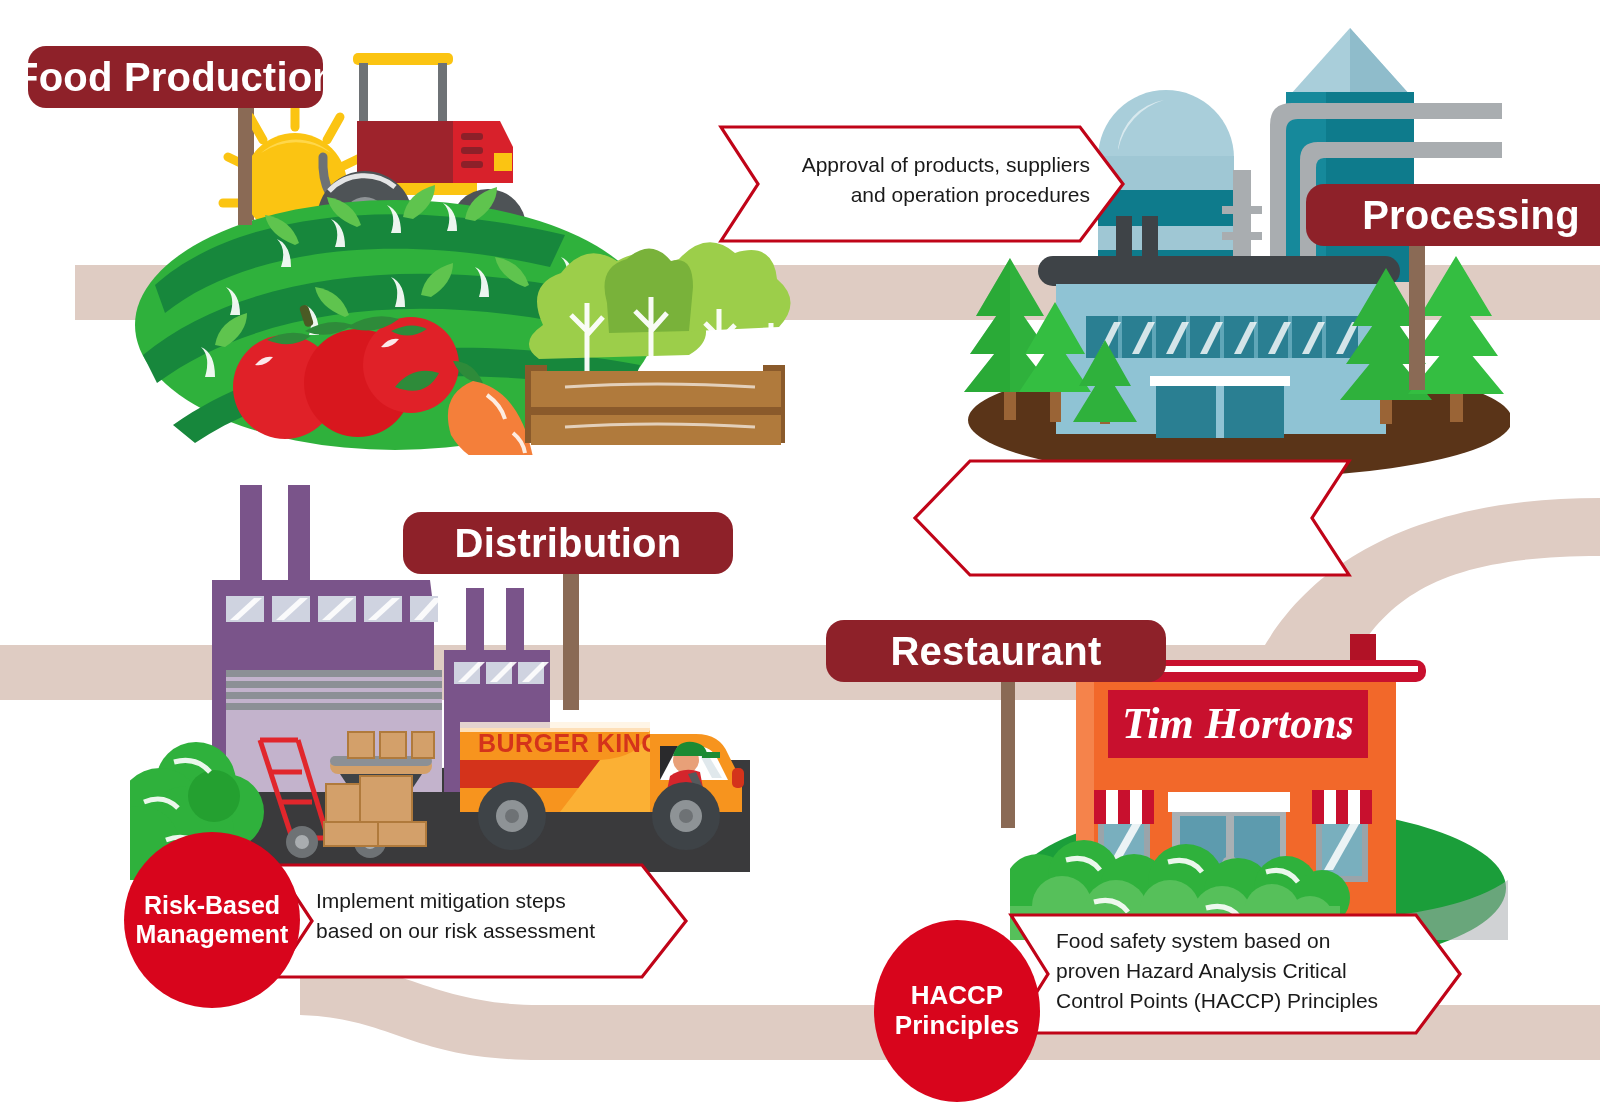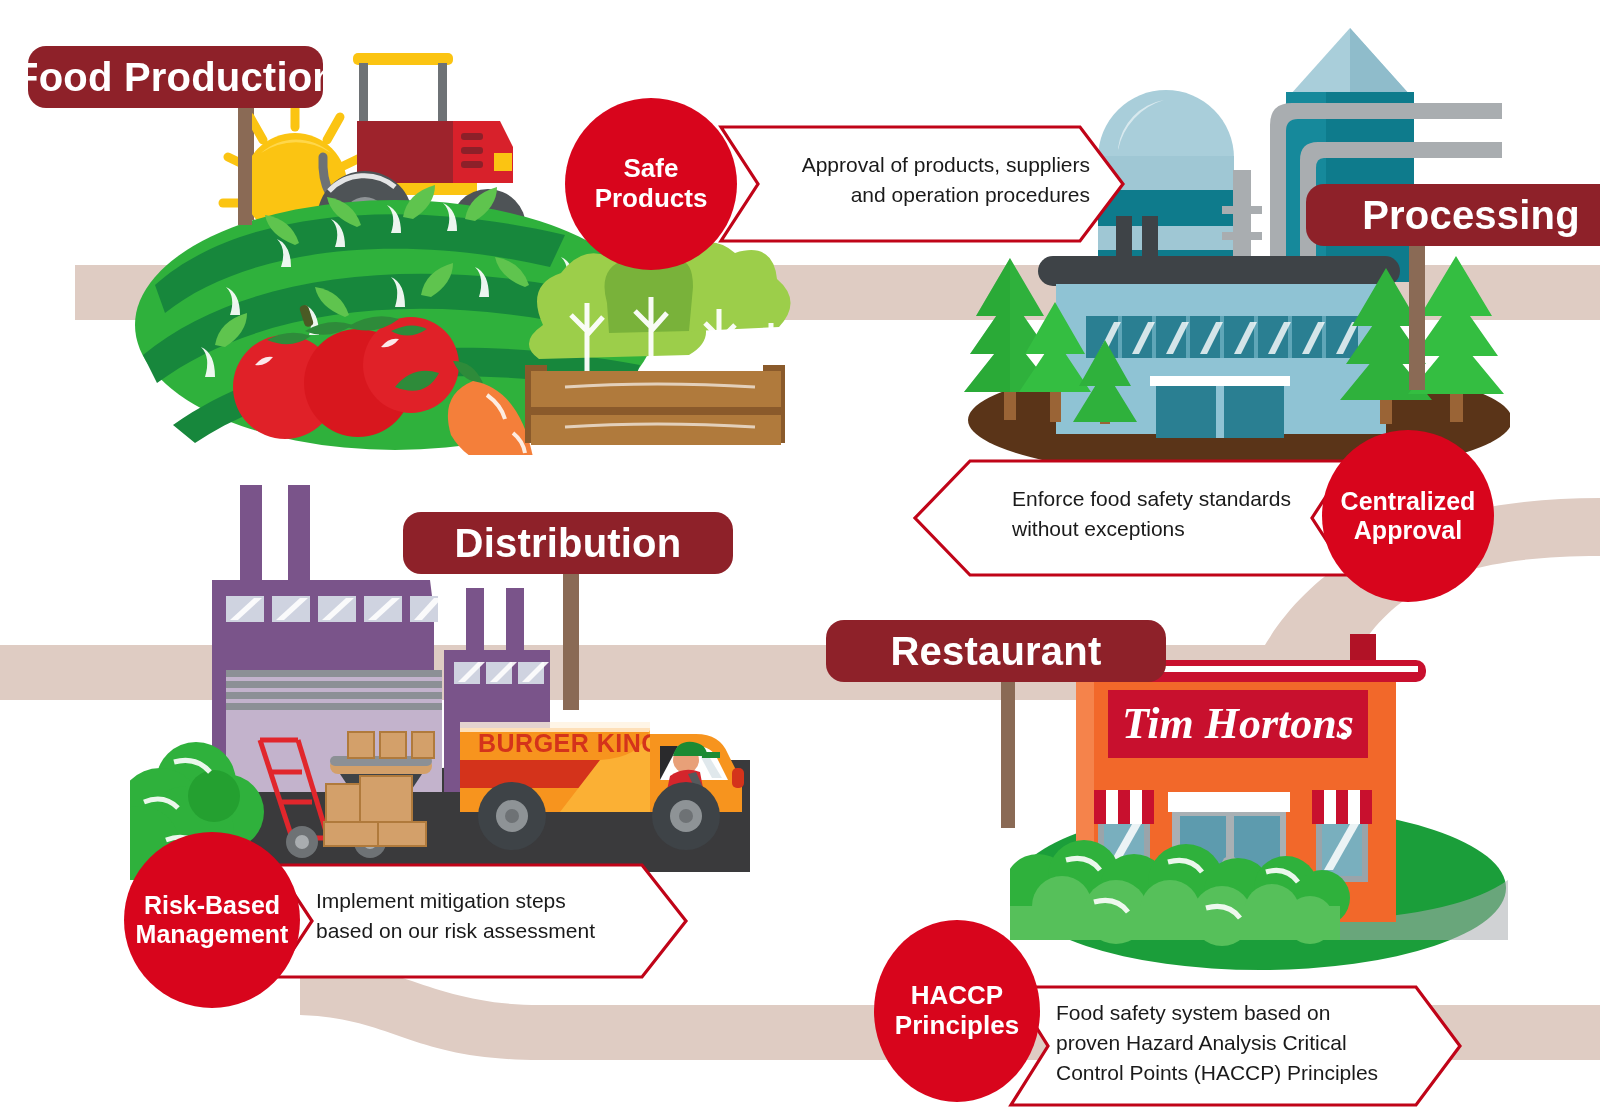--- a/index.html
+++ b/index.html
@@ -504,50 +504,40 @@
     <span>Distribution</span>
   </div>
 
   <div class="callout" style="left:718px;top:124px;width:412px;height:120px;">
     <svg width="412" height="120" viewBox="0 0 412 120">
       <path d="M3 3 H362 L405 60 L362 117 H3 L40 60 Z" fill="#ffffff" stroke="#C00418" stroke-width="3.2" stroke-linejoin="miter"></path>
     </svg>
     <div class="cotext" style="left:42px;top:26px;width:330px;text-align:right;">Approval of products, suppliers
 and operation procedures</div>
   </div>
-  <div class="pill" style="left:565px;top:98px;width:172px;height:172px;font-size:26px;">
-    <span>Safe</span>
-    <span>Products</span>
-  </div>
 
   <div class="callout" style="left:912px;top:458px;width:440px;height:120px;">
     <svg width="440" height="120" viewBox="0 0 440 120">
       <path d="M437 3 H58 L3 60 L58 117 H437 L400 60 Z" fill="#ffffff" stroke="#C00418" stroke-width="3.2" stroke-linejoin="miter"></path>
     </svg>
-    <div class="cotext" style="left:100px;top:26px;width:330px;">Enforce food safety standards
-without exceptions</div>
-  </div>
-  <div class="pill" style="left:1322px;top:430px;width:172px;height:172px;font-size:25px;">
-    <span>Centralized</span>
-    <span>Approval</span>
   </div>
 
   <div class="callout" style="left:272px;top:862px;width:420px;height:118px;">
     <svg width="420" height="118" viewBox="0 0 420 118">
       <path d="M3 3 H370 L414 59 L370 115 H3 L40 59 Z" fill="#ffffff" stroke="#C00418" stroke-width="3.2" stroke-linejoin="miter"></path>
     </svg>
     <div class="cotext" style="left:44px;top:24px;width:340px;">Implement mitigation steps
 based on our risk assessment</div>
   </div>
   <div class="pill" style="left:124px;top:832px;width:176px;height:176px;font-size:25px;">
     <span>Risk-Based</span>
     <span>Management</span>
   </div>
 
-  <div class="callout" style="left:1008px;top:984px;width:458px;height:124px;">
+  <div class="callout" style="left:1008px;top:912px;width:458px;height:124px;">
     <svg width="458" height="124" viewBox="0 0 458 124">
       <path d="M3 3 H408 L452 62 L408 121 H3 L40 62 Z" fill="#ffffff" stroke="#C00418" stroke-width="3.2" stroke-linejoin="miter"></path>
     </svg>
     <div class="cotext" style="left:48px;top:14px;width:370px;">Food safety system based on
 proven Hazard Analysis Critical
 Control Points (HACCP) Principles</div>
   </div>
   <div class="pill" style="left:874px;top:920px;width:166px;height:182px;font-size:26px;">
     <span>HACCP</span>
     <span>Principles</span>

